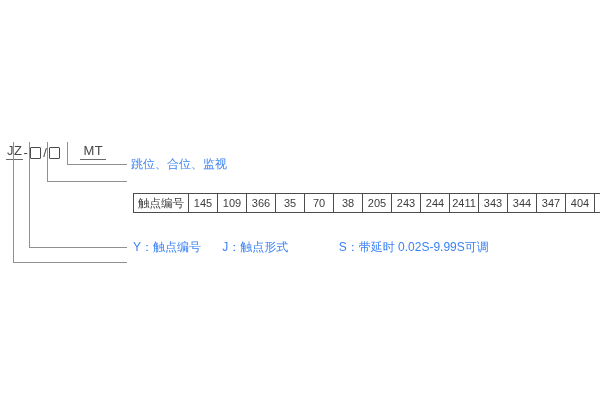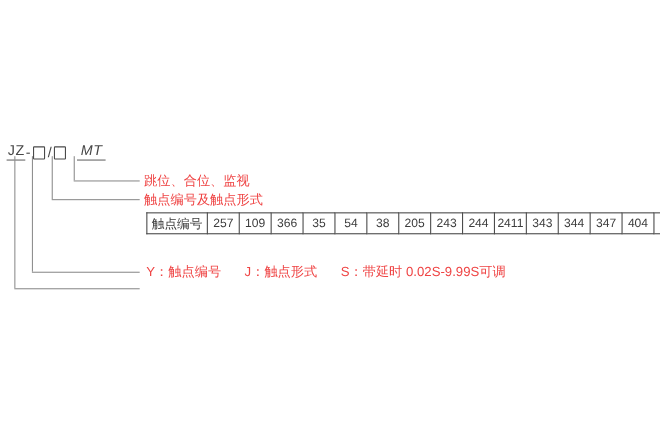--- a/index.html
+++ b/index.html
@@ -14,38 +14,37 @@
     background: #ffffff;
     font-family: "Liberation Sans", "DejaVu Sans", sans-serif;
     color: #3c3c3c;
     overflow: hidden;
   }
 
   
   .model {
     position: absolute;
     left: 6px;
-    top: 130px;
+    top: 144px;
     display: flex;
     align-items: flex-end;
     height: 16px;
     font-size: 13px;
     letter-spacing: 0.5px;
     color: #474747;
     white-space: nowrap;
     justify-content: flex-end;
   }
   .model .underlined {
     border-bottom: 1px solid #6a6a6a;
     padding: 0 1px 1px 1px;
   }
   .model .suffix {
-    margin-left: 8px;
+    margin-left: 18px;
     padding: 0 3px 1px 3px;
-    font-style: italic;
   }
   .model-box {
     display: inline-block;
     width: 9px;
     height: 10px;
     border: 1.5px solid #4a4a4a;
     border-radius: 1px;
     margin: 0 2px 1px 2px;
   }
 
@@ -59,28 +58,29 @@
     position: absolute;
     height: 1px;
     background: #909090;
   }
 
   
   .label {
     position: absolute;
     font-size: 12px;
     line-height: 14px;
-    color: #ef4444;
+    color: #3b82f6;
     white-space: nowrap;
   }
   .label .seg {
     margin-right: 18px;
   }
   .label .seg:last-child {
     margin-right: 0;
+    margin-left: 29px;
   }
 
   
   .contact-table {
     position: absolute;
     left: 133px;
     top: 193px;
     width: 520px;
     border-collapse: collapse;
     table-layout: fixed;
@@ -121,21 +121,20 @@
   <div class="hline" style="left:29px; top:247px; width:98px;"></div>
 
   <div class="vline" style="left:47px; top:142px; height:39px;"></div>
   <div class="hline" style="left:47px; top:181px; width:80px;"></div>
 
   <div class="vline" style="left:67px; top:142px; height:22px;"></div>
   <div class="hline" style="left:67px; top:164px; width:60px;"></div>
 
   <div class="label" style="left:131px; top:157px;">跳位、合位、监视</div>
 
-  <div class="label" style="left:131px; top:174px;">触点编号及触点形式</div>
 
   <div class="label" style="left:133px; top:240px;">
     <span class="seg">Y：触点编号</span>
     <span class="seg">J：触点形式</span>
     <span class="seg">S：带延时  0.02S-9.99S可调</span>
   </div>
 
 
   <table class="contact-table">
     <colgroup>
@@ -153,25 +152,25 @@
         <col>
         <col>
         <col>
         <col>
         <col>
         <col>
     </colgroup>
     <tbody>
       <tr>
         <td class="rowhead">触点编号</td>
-        <td>257</td>
+        <td>145</td>
         <td>109</td>
         <td>366</td>
         <td>35</td>
-        <td>54</td>
+        <td>70</td>
         <td>38</td>
         <td>205</td>
         <td>243</td>
         <td>244</td>
         <td>2411</td>
         <td>343</td>
         <td>344</td>
         <td>347</td>
         <td>404</td>
         <td>424</td>

